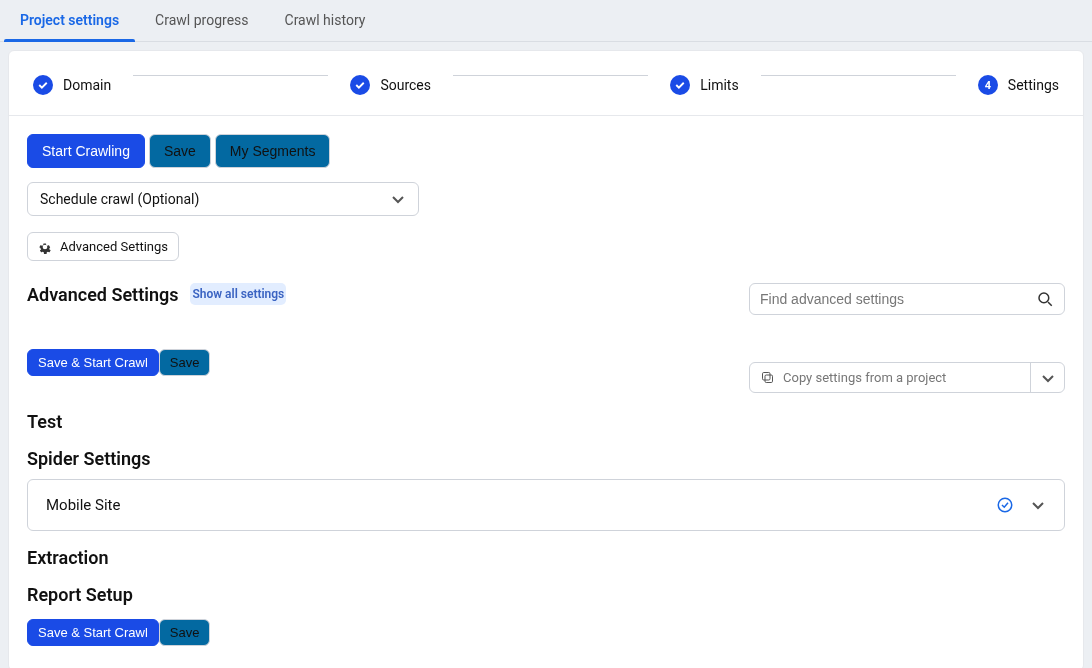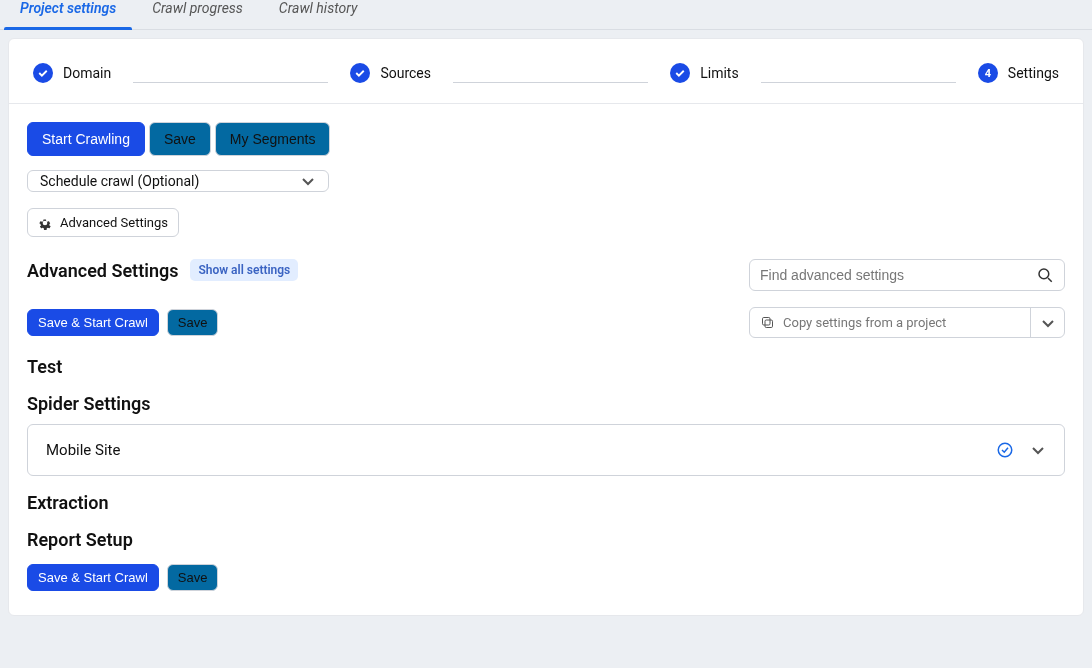--- a/index.html
+++ b/index.html
@@ -12,25 +12,24 @@
       height: 668px;
       overflow: hidden;
     }
     .tabs {
       display: flex;
       gap: 28px;
       padding: 0 16px;
       border-bottom: 1px solid #d9dde3;
     }
     .tab {
-      padding: 0 4px 13px;
+      padding: 12px 4px 13px;
       color: #555;
       cursor: pointer;
       position: relative;
-      font-style: italic;
     }
     .tab.active {
       color: #1a68e6;
       font-weight: 600;
     }
     .tab.active::after {
       content: "";
       position: absolute;
       left: -12px; right: -12px; bottom: -1px;
       height: 3px;
@@ -38,21 +37,21 @@
       border-radius: 2px 2px 0 0;
     }
     .panel {
       margin: 8px;
       background: #fff;
       border-radius: 6px;
       border: 1px solid #e6e8ec;
     }
     .stepper {
       display: flex;
-      align-items: flex-end;
+      align-items: flex-start;
       padding: 24px 24px 20px;
       border-bottom: 1px solid #e6e8ec;
       gap: 22px;
     }
     .step {
       display: flex;
       align-items: center;
       gap: 10px;
     }
     .circle-check, .circle-num {
@@ -96,24 +95,24 @@
       color: #fff;
     }
     .btn-sm {
       padding: 5px 10px;
       font-size: 13px;
     }
     .select-like {
       display: flex;
       align-items: center;
       justify-content: space-between;
-      width: 302px;
-      border: 1px solid #cfd3da;
-      border-radius: 6px;
-      padding: 2px 12px;
+      width: 392px;
+      border: 1px solid #cfd3da;
+      border-radius: 6px;
+      padding: 8px 12px;
       color: #111;
       cursor: pointer;
       margin-bottom: 16px;
     }
     .chev-icon { width: 16px; height: 16px; fill: none; stroke: #555; stroke-width: 2; }
     .adv-btn {
       display: inline-flex;
       align-items: center;
       gap: 8px;
       border: 1px solid #cfd3da;
@@ -128,21 +127,21 @@
       display: flex;
       justify-content: space-between;
       align-items: flex-start;
     }
     .adv-left { display: flex; align-items: center; gap: 12px; }
     .adv-heading { font-size: 18px; font-weight: 600; }
     .chip {
       background: #e2edff;
       color: #3a63c2;
       border-radius: 5px;
-      padding: 4px 8px;
+      padding: 4px 2px;
       font-size: 12px;
       font-weight: 600;
       cursor: pointer;
     }
     .search-input-wrap {
       display: flex;
       align-items: center;
       border: 1px solid #cfd3da;
       border-radius: 6px;
       width: 316px;
@@ -157,27 +156,28 @@
     }
     .search-input::placeholder { color: #777; }
     .search-icon { width: 18px; height: 18px; fill: none; stroke: #333; stroke-width: 2; }
     .action-row-2 {
       display: flex;
       justify-content: space-between;
       align-items: center;
       margin-top: 16px;
       margin-bottom: 18px;
     }
-    .left-btns { display: flex; gap: 8px; }
+    .left-btns { display: flex; gap: 0; }
     .copy-group {
       display: flex;
       width: 316px;
       border: 1px solid #cfd3da;
       border-radius: 6px;
       overflow: hidden;
+      margin-top: 31px;
     }
     .copy-main {
       flex: 1;
       display: flex;
       align-items: center;
       gap: 8px;
       padding: 7px 10px;
       color: #777;
       cursor: pointer;
       font-size: 13px;

